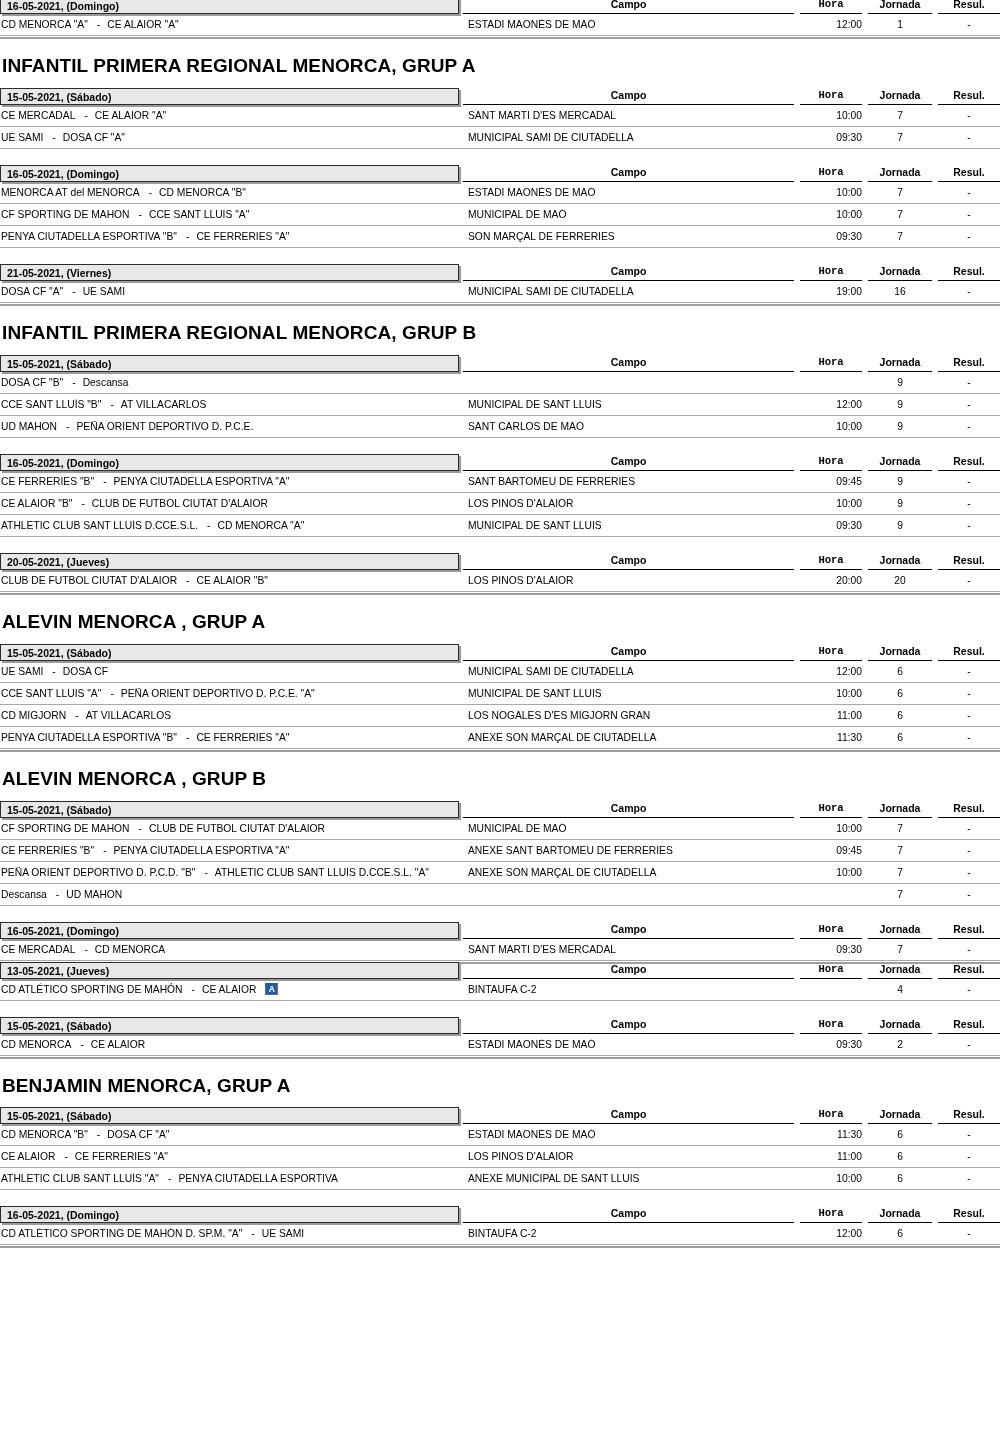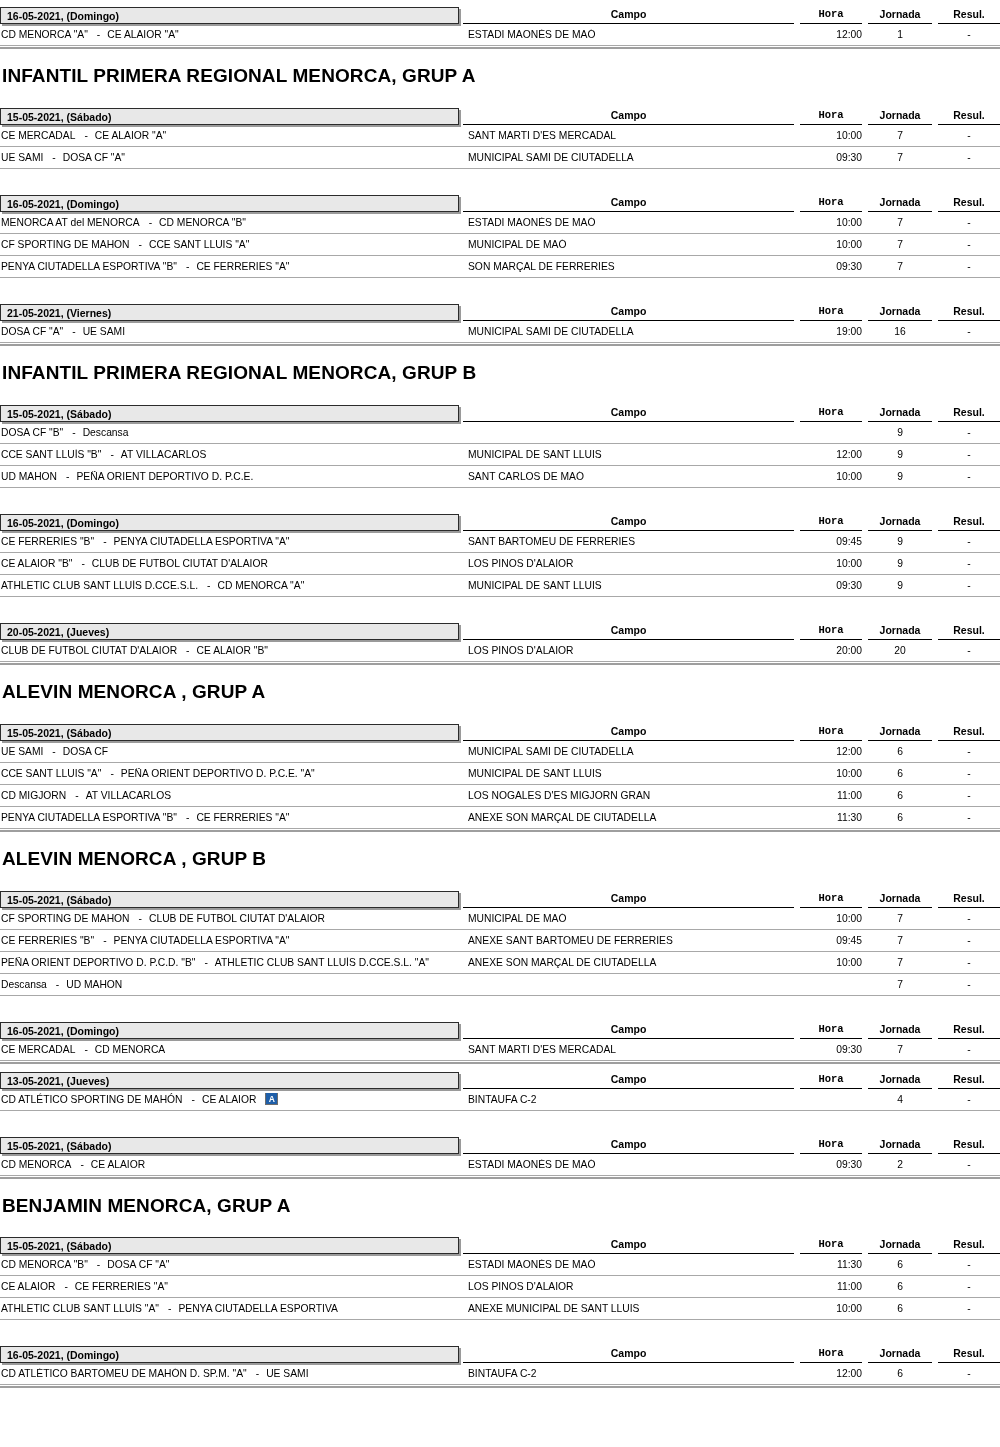--- a/index.html
+++ b/index.html
@@ -40,21 +40,21 @@
   }
   .day-block + .day-block {
     margin-top: 19px;
   }
 
   
   .day-head {
     display: flex;
     align-items: flex-end;
     width: 100%;
-    height: 24px;
+    height: 14px;
     box-sizing: border-box;
   }
   .date-pill {
     width: 459px;
     flex: 0 0 459px;
     height: 17px;
     line-height: 16px;
     box-sizing: border-box;
     background: #e8e8e8;
     border: 1px solid #2b2b2b;
@@ -632,21 +632,21 @@
           <div class="date-pill">16-05-2021,  (Domingo)</div>
           <div class="head-cols">
             <div class="hcol campo">Campo</div>
             <div class="hcol hora">Hora</div>
             <div class="hcol jornada">Jornada</div>
             <div class="hcol resul">Resul.</div>
           </div>
         </div>
         <div class="match-row">
           <div class="cell-teams">
-            <span class="team-home">CD ATLÉTICO BARTOMEU DE MAHÓN D. SP.M. "A"</span>
+            <span class="team-home">CD ATLÉTICO SPORTING DE MAHÓN D. SP.M. "A"</span>
             <span class="vs-dash">-</span>
             <span class="team-away">UE SAMI</span>
           </div>
           <div class="cell-campo">BINTAUFA C-2</div>
           <div class="cell-hora">12:00</div>
           <div class="cell-jornada">6</div>
           <div class="cell-resul">-</div>
         </div>
       </div>
       <div class="group-end"></div>

